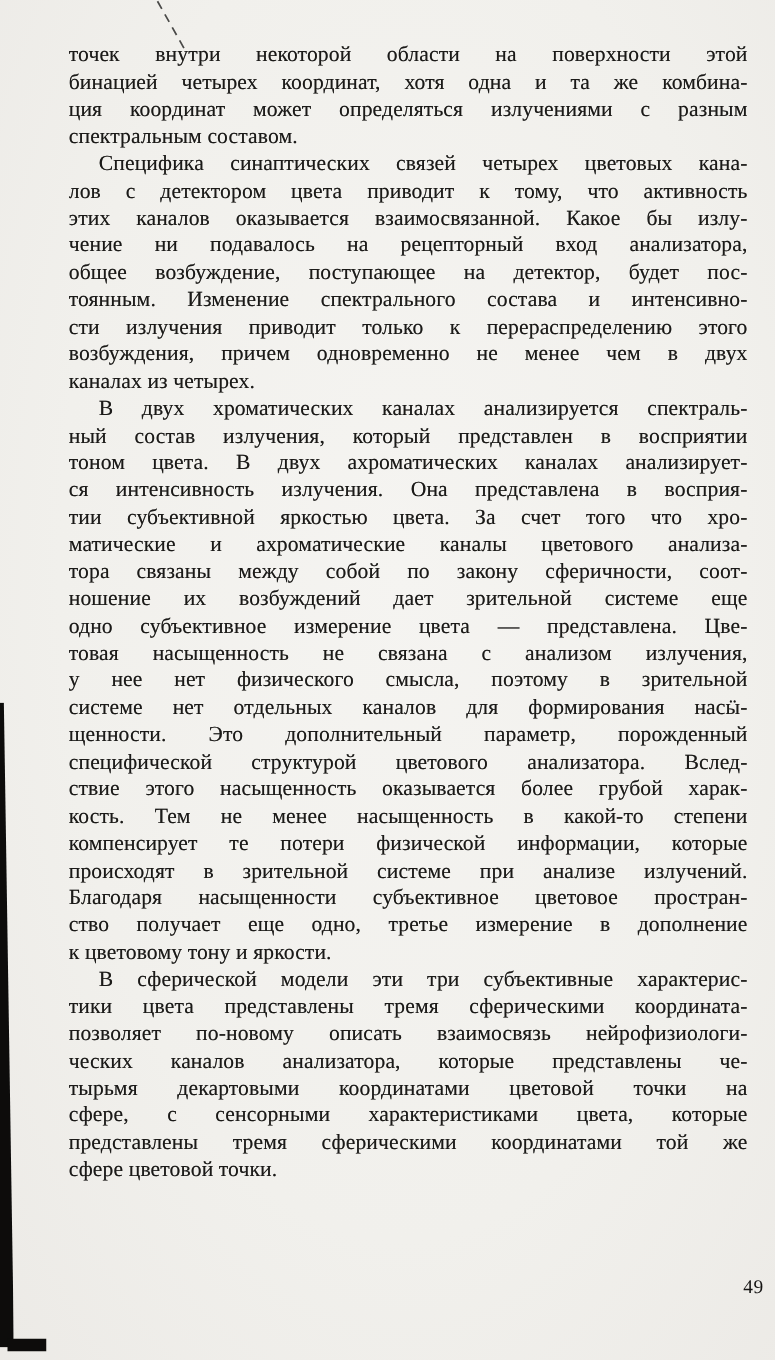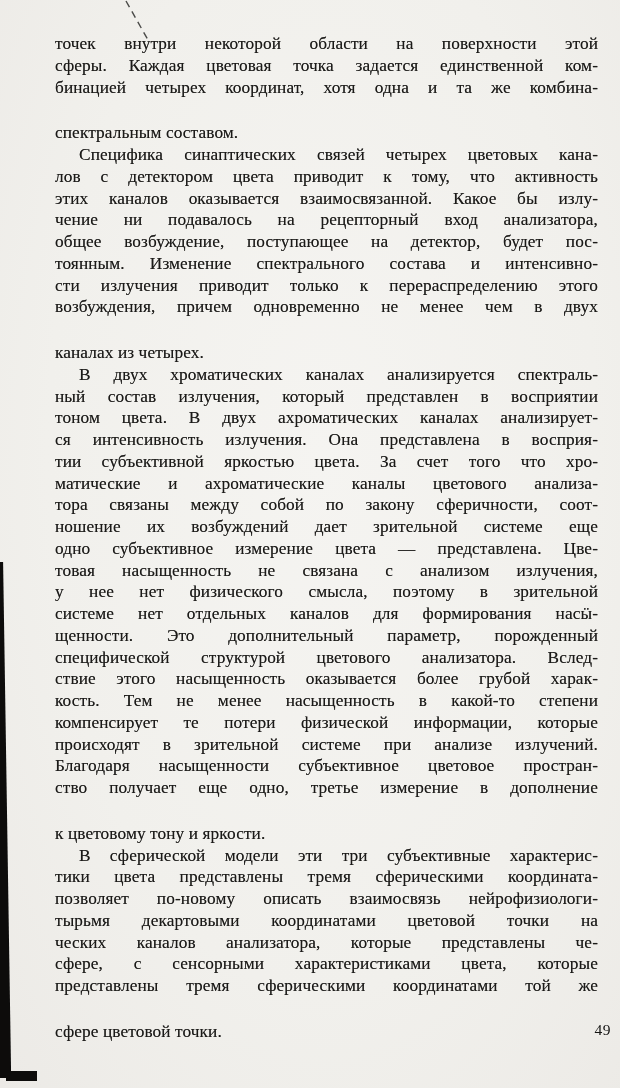--- a/index.html
+++ b/index.html
@@ -26,21 +26,21 @@
     text-shadow: 0 0 0.5px rgba(20,20,20,0.55);
   }
   .paragraph { margin: 0; }
   .line {
     line-height: 21.75px;
     height: 21.75px;
     text-align: justify;
     text-align-last: justify;
     overflow: visible;
   }
-  .line.last { text-align-last: left; margin-top: 24px; }
+  .line.last { text-align-last: left; }
   .line.first-indent { text-indent: 24px; }
   .page-number {
     position: absolute;
     right: 9px;
     top: 1021px;
     font-size: 15.5px;
     font-weight: 400;
     color: #151413;
     letter-spacing: 0.5px;
   }
@@ -74,22 +74,22 @@
 
 <div class="page">
 
   <svg class="pen-mark" viewBox="0 0 40 46" xmlns="http://www.w3.org/2000/svg">
     <line x1="8" y1="1" x2="30" y2="40" stroke="#4a4a48" stroke-width="1.4" stroke-dasharray="7 5"></line>
   </svg>
 
   <div class="text-block">
       <div class="paragraph">
         <div class="line">точек внутри некоторой области на поверхности этой</div>
-        <div class="line">сферы. Каждая цветовая точка задается единственной ком-</div>
         <div class="line">бинацией четырех координат, хотя одна и та же комбина-</div>
+        <div class="line">ция координат может определяться излучениями с разным</div>
         <div class="line last">спектральным составом.</div>
       </div>
       <div class="paragraph">
         <div class="line first-indent">Специфика синаптических связей четырех цветовых кана-</div>
         <div class="line">лов с детектором цвета приводит к тому, что активность</div>
         <div class="line">этих каналов оказывается взаимосвязанной. Какое бы излу-</div>
         <div class="line">чение ни подавалось на рецепторный вход анализатора,</div>
         <div class="line">общее возбуждение, поступающее на детектор, будет пос-</div>
         <div class="line">тоянным. Изменение спектрального состава и интенсивно-</div>
         <div class="line">сти излучения приводит только к перераспределению этого</div>
@@ -116,22 +116,22 @@
         <div class="line">компенсирует те потери физической информации, которые</div>
         <div class="line">происходят в зрительной системе при анализе излучений.</div>
         <div class="line">Благодаря насыщенности субъективное цветовое простран-</div>
         <div class="line">ство получает еще одно, третье измерение в дополнение</div>
         <div class="line last">к цветовому тону и яркости.</div>
       </div>
       <div class="paragraph">
         <div class="line first-indent">В сферической модели эти три субъективные характерис-</div>
         <div class="line">тики цвета представлены тремя сферическими координата-</div>
         <div class="line">позволяет по-новому описать взаимосвязь нейрофизиологи-</div>
+        <div class="line">ческих каналов анализатора, которые представлены че-</div>
         <div class="line">тырьмя декартовыми координатами цветовой точки на</div>
-        <div class="line">ческих каналов анализатора, которые представлены че-</div>
         <div class="line">сфере, с сенсорными характеристиками цвета, которые</div>
         <div class="line">представлены тремя сферическими координатами той же</div>
         <div class="line last">сфере цветовой точки.</div>
       </div>
     </div>
 
   <div class="page-number">49</div>
 
   <div class="spine-band"></div>
   <div class="spine-foot"></div>

